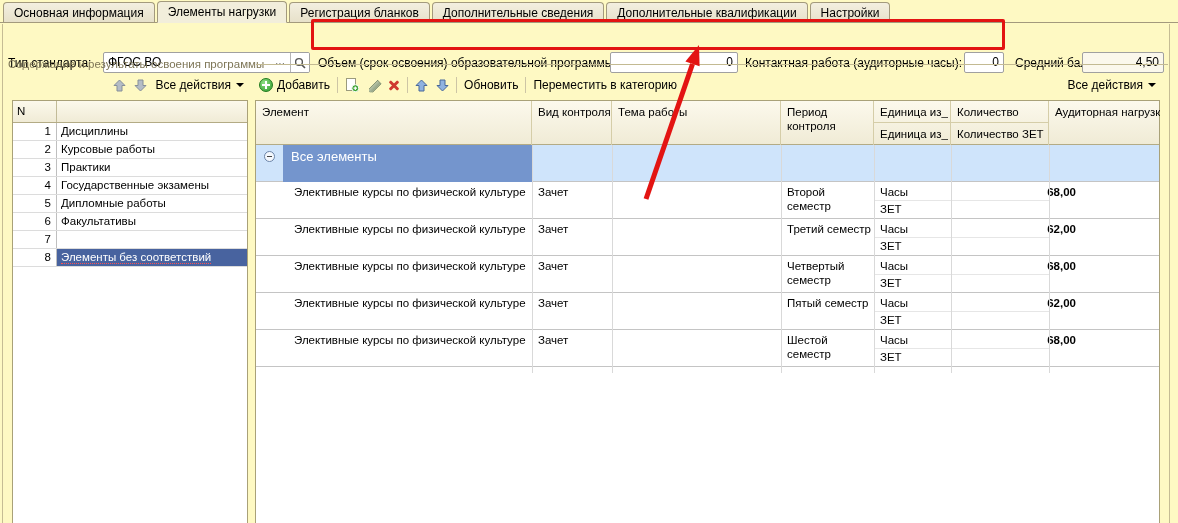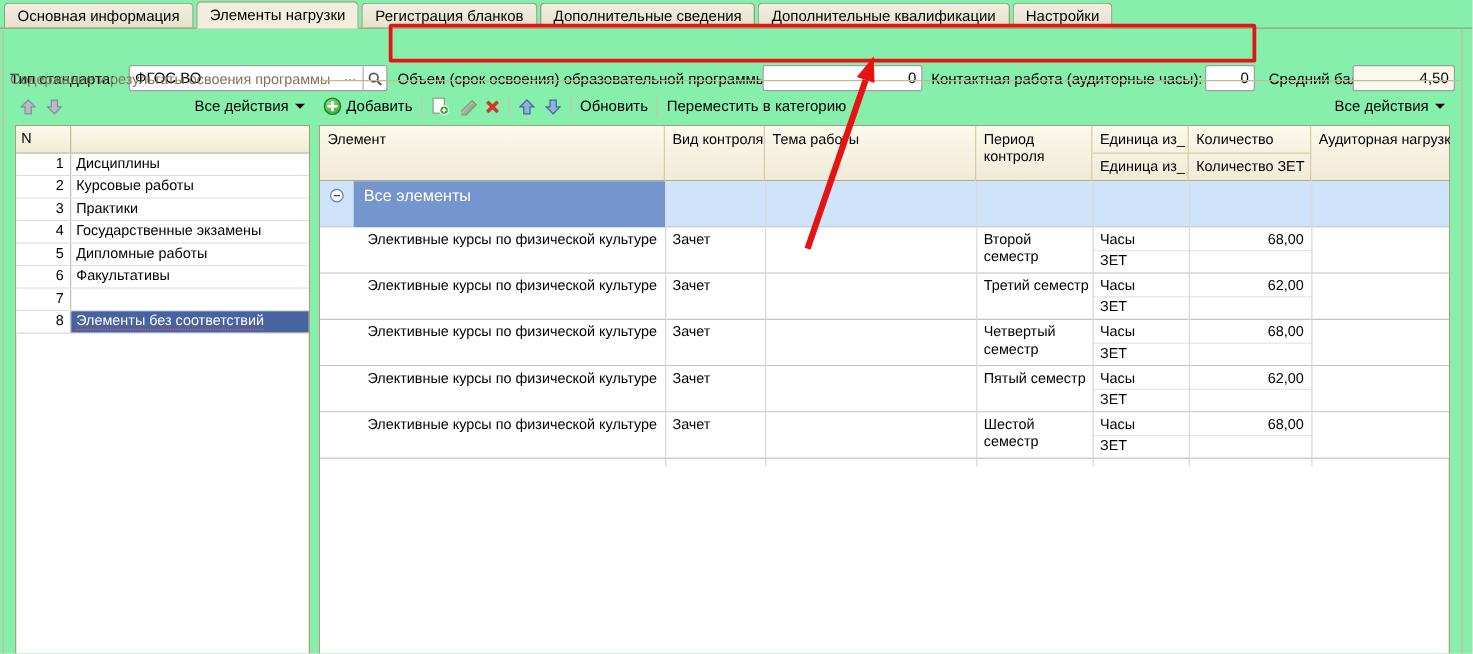--- a/index.html
+++ b/index.html
@@ -1,17 +1,17 @@
 <!DOCTYPE html>
 <html><head>
 <meta charset="utf-8">
 <style>
   html,body{margin:0;padding:0;background:#ddd;}
   *{box-sizing:border-box;}
-  .screen{position:relative;width:1178px;height:523px;background:#86efac;overflow:hidden;
+  .screen{position:relative;width:1178px;height:523px;background:#fef9c3;overflow:hidden;
           font-family:"Liberation Sans","DejaVu Sans",sans-serif;font-size:12px;color:#000;}
 
   
   .tabbar{position:absolute;left:0;top:0;width:100%;height:23px;display:flex;align-items:flex-end;
           padding-left:3px;border-bottom:1px solid #a39a7d;}
   .tab{position:relative;margin-right:2px;padding:3px 10px 2px 10px;height:20px;line-height:15px;
        background:linear-gradient(#f3efe0,#e7e1ca);border:1px solid #a39a7d;border-bottom:none;
        border-radius:4px 4px 0 0;white-space:nowrap;cursor:default;}
   .tab.active{background:#f2eedb;height:22px;margin-bottom:-1px;border-bottom:1px solid #f2eedb;z-index:2;}
 
@@ -28,21 +28,21 @@
           align-items:center;justify-content:center;cursor:pointer;background:#fff;}
   .volume-field{left:610px;width:128px;}
   .contact-field{left:964px;width:40px;}
   .avg-field{left:1082px;width:82px;}
 
   
   .gb-title{position:absolute;left:8px;top:58px;font-size:11.5px;color:#7d7556;white-space:nowrap;}
   .gb-line{position:absolute;left:256px;right:10px;top:64px;height:1px;background:#c3ba92;}
 
   
-  .tb{position:absolute;top:73px;height:24px;display:flex;align-items:center;}
+  .tb{position:absolute;top:73px;height:24px;display:flex;align-items:center;justify-content:center;}
   .tb-left{left:12px;width:236px;}
   .tb-right{left:255px;width:905px;padding-right:4px;}
   .tbtn{display:flex;align-items:center;gap:4px;padding:2px 4px;cursor:pointer;white-space:nowrap;}
   .tsep{width:1px;height:16px;background:#cdc5a5;margin:0 3px;}
   .spacer{flex:1;}
   .all-actions{display:flex;align-items:center;gap:5px;cursor:pointer;white-space:nowrap;}
   .caret{width:0;height:0;border-left:4px solid transparent;border-right:4px solid transparent;border-top:4px solid #000;}
   .tb-left .all-actions{position:absolute;right:4px;top:5px;}
 
   
@@ -102,21 +102,21 @@
   .gcell{position:absolute;left:27px;top:0;width:249px;height:37px;background:#7495cd;color:#fff;
          font-size:13px;padding:4px 0 0 8px;}
   .erow{position:relative;height:37px;border-bottom:1px solid #c4c4c4;background:#fff;cursor:default;}
   .ec{position:absolute;top:0;font-size:11.5px;line-height:14px;padding-top:3px;white-space:nowrap;overflow:hidden;}
   .ec-el{left:0;width:276px;padding-left:38px;}
   .ec-ctrl{left:276px;width:80px;padding-left:6px;}
   .ec-topic{left:356px;width:169px;padding-left:6px;}
   .ec-period{left:525px;width:93px;padding:3px 2px 0 6px;white-space:normal;}
   .ec-u1{left:618px;width:77px;padding-left:6px;}
   .ec-u2{left:618px;top:18px;width:77px;padding-left:6px;padding-top:2px;}
-  .ec-q1{left:695px;width:98px;text-align:right;padding-right:6px;}
+  .ec-q1{left:728px;width:98px;text-align:right;padding-right:6px;font-weight:bold;}
   .ec-q2{left:695px;top:18px;width:98px;text-align:right;padding-right:6px;padding-top:2px;}
   .subsep{position:absolute;left:618px;top:18px;width:175px;height:1px;background:#e6e6e6;}
   .vline{position:absolute;top:44px;height:228px;width:1px;background:#d9d9d9;z-index:2;}
 
   
   .edge{position:absolute;top:24px;bottom:0;width:1px;background:#c5bc94;}
 
   
   .red-box{position:absolute;left:311px;top:19px;width:694px;height:31px;border:3px solid #e31412;
            border-radius:2px;z-index:9;pointer-events:none;}

